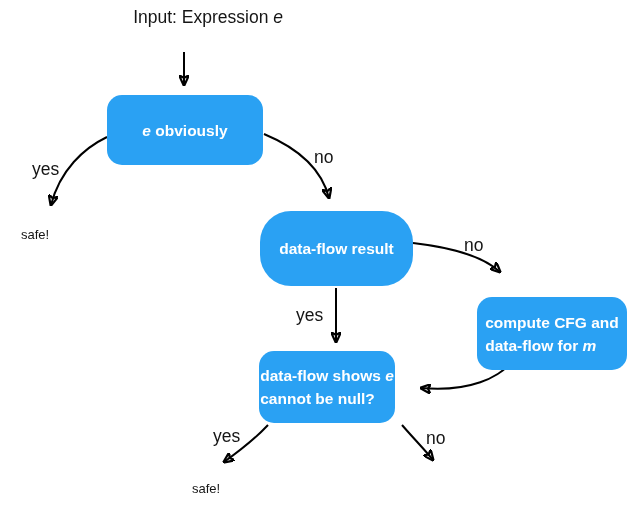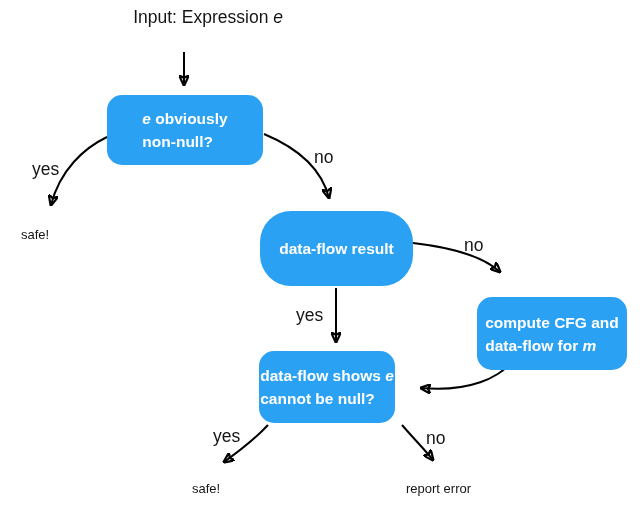--- a/index.html
+++ b/index.html
@@ -56,21 +56,20 @@
     <path d="M402,425 C415,440 425,450 433,460" marker-end="url(#arrowhead)"></path>
   </svg>
 
   <div class="caption" style="left:88px;top:6px;width:195px;">
     <div><span>Input: Expression </span><span class="v">e</span></div>
   </div>
 
   <div class="node" style="left:107px;top:95px;width:156px;height:70px;">
     <div>
       <div><span class="v">e</span><span> obviously</span></div>
-      <div>non-null?</div>
     </div>
   </div>
 
   <div class="node" style="left:260px;top:211px;width:153px;height:75px;border-radius:31px;">
     <div>
       <div>data-flow result</div>
     </div>
   </div>
 
   <div class="node" style="left:477px;top:297px;width:150px;height:73px;">
@@ -89,15 +88,14 @@
 
   <span class="edge-label" style="left:32px;top:160px;">yes</span>
   <span class="edge-label" style="left:314px;top:148px;">no</span>
   <span class="edge-label" style="left:464px;top:236px;">no</span>
   <span class="edge-label" style="left:296px;top:306px;">yes</span>
   <span class="edge-label" style="left:213px;top:427px;">yes</span>
   <span class="edge-label" style="left:426px;top:429px;">no</span>
 
   <span class="terminal" style="left:21px;top:226px;">safe!</span>
   <span class="terminal" style="left:192px;top:480px;">safe!</span>
-  <span class="terminal" style="left:406px;top:480px;">report error</span>
 
 </div>
 
 </body></html>

